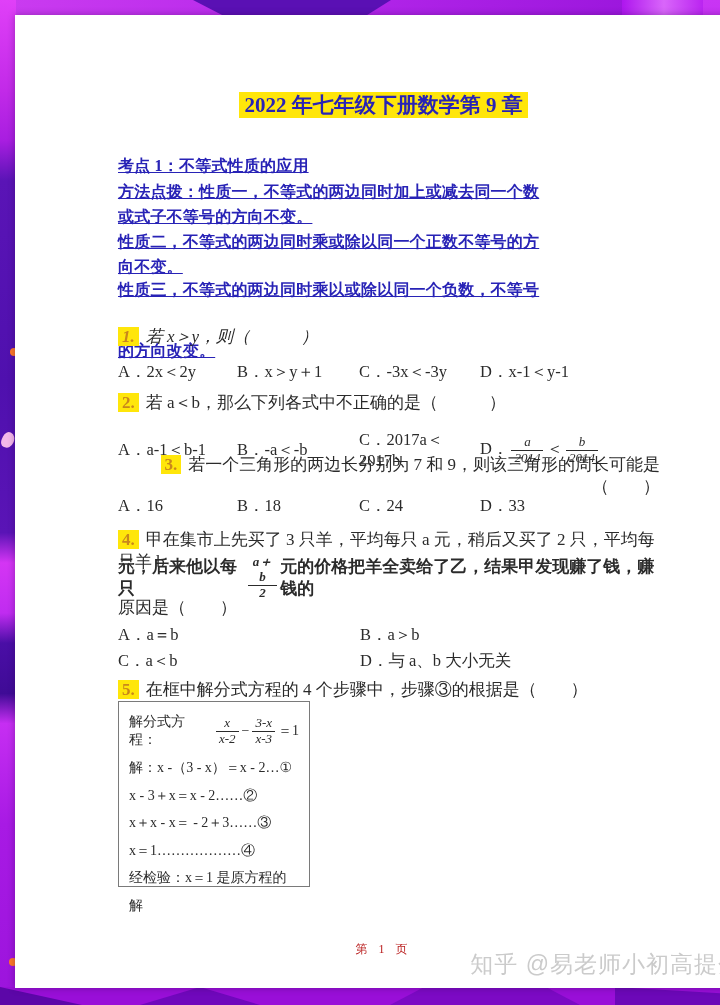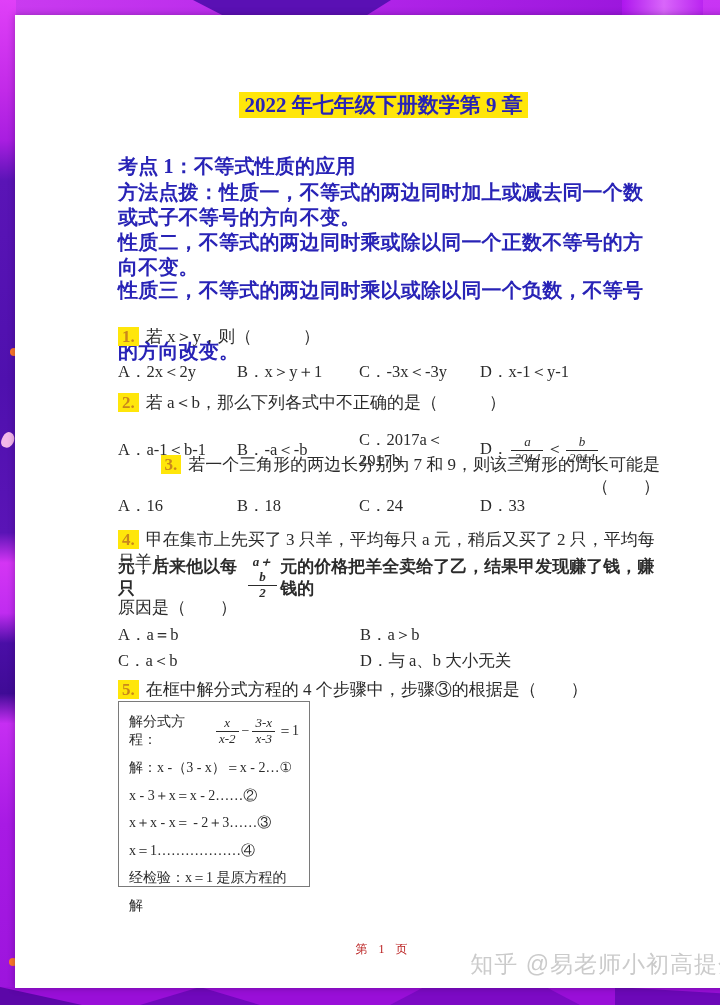--- a/index.html
+++ b/index.html
@@ -35,21 +35,21 @@
   .dot-b{left:9px;top:958px;}
   .pink-mark{left:2px;top:432px;width:12px;height:16px;border-radius:50% 60% 55% 45%;
       background:#f4b8ea;transform:rotate(25deg);}
 
   
   .paper{position:absolute;left:15px;top:15px;width:689px;height:973px;background:#ffffff;
       box-shadow:0 0 7px rgba(40,0,60,.35);padding-left:48px;}
   .abs{position:absolute;left:103px;right:92px;}
   .title{font-size:21px;font-weight:bold;color:#2823b6;text-align:center;left:0;right:0;}
   .hl{background:#ffe60a;padding:1px 5px;}
-  .blue{font-size:20px;font-weight:bold;color:#2823b6;line-height:24px;letter-spacing:.2px;}
+  .blue{font-size:16px;font-weight:bold;color:#2823b6;line-height:24px;letter-spacing:.2px;text-decoration:underline;}
   .body-t{font-size:17px;color:#2b2b2b;line-height:22px;}
   .qnum{background:#ffe60a;color:#c9871c;font-weight:bold;padding:0 4px;margin-right:7px;}
   .opt-row{display:grid;grid-template-columns:119px 122px 121px auto;font-size:16.5px;color:#2b2b2b;}
   .opt-row2{display:grid;grid-template-columns:242px auto;font-size:16.5px;color:#2b2b2b;}
   .frac{display:inline-block;vertical-align:middle;text-align:center;font-size:13px;
         font-style:italic;line-height:1.15;margin:0 3px;color:#2b2b2b;}
   .frac .fnum{display:block;border-bottom:1.2px solid #2b2b2b;padding:0 3px;}
   .frac .fden{display:block;padding:0 3px;}
   .solution-box{position:absolute;left:103px;top:686px;width:192px;height:186px;
         border:1.5px solid #7a7a7a;padding:6px 10px;box-sizing:border-box;
@@ -85,21 +85,21 @@
     <div class="abs title" style="top:76px;"><span class="hl">2022 年七年级下册数学第 9 章</span></div>
 
     <div class="abs blue" style="top:139px;">考点 1：不等式性质的应用</div>
     <div class="abs blue" style="top:165px;">方法点拨：性质一，不等式的两边同时加上或减去同一个数</div>
     <div class="abs blue" style="top:190px;">或式子不等号的方向不变。</div>
     <div class="abs blue" style="top:215px;">性质二，不等式的两边同时乘或除以同一个正数不等号的方</div>
     <div class="abs blue" style="top:240px;">向不变。</div>
     <div class="abs blue" style="top:263px;">性质三，不等式的两边同时乘以或除以同一个负数，不等号</div>
     <div class="abs blue" style="top:288px;margin-top:36px;">的方向改变。</div>
 
-    <div class="abs body-t" style="top:311px;"><span class="qnum">1.</span><span>若 x＞y，则（　　　）</span></div>
+    <div class="abs body-t" style="top:311px;font-style:italic;"><span class="qnum">1.</span><span>若 x＞y，则（　　　）</span></div>
     <div class="abs opt-row" style="top:346px;">
       <span>A．2x＜2y</span>
       <span>B．x＞y＋1</span>
       <span>C．-3x＜-3y</span>
       <span>D．x-1＜y-1</span>
     </div>
 
     <div class="abs body-t" style="top:377px;"><span class="qnum">2.</span><span>若 a＜b，那么下列各式中不正确的是（　　　）</span></div>
     <div class="abs opt-row" style="top:414px;align-items:center;">
       <span>A．a-1＜b-1</span>

